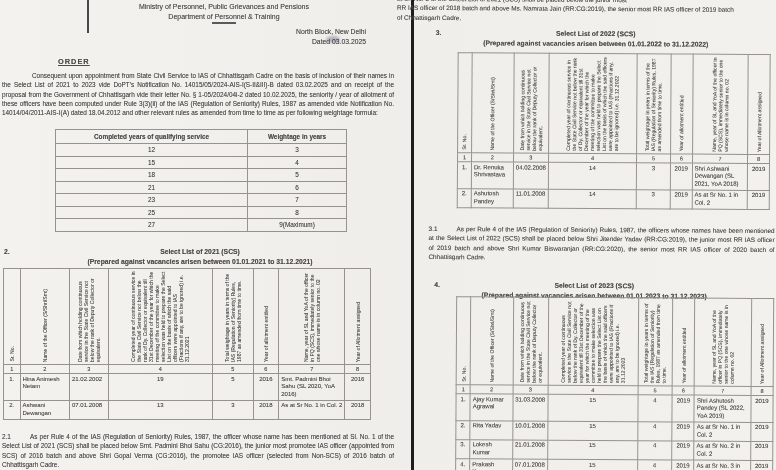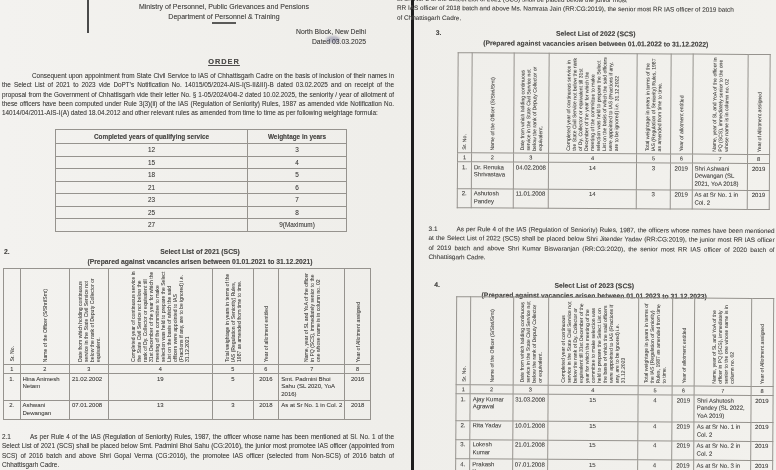--- a/index.html
+++ b/index.html
@@ -21,21 +21,21 @@
   .right-page { position:absolute; left:414px; top:0; width:362px; height:470px; transform:rotate(.35deg); transform-origin:20px 0; }
 
   .abs { position:absolute; }
 
   
   .ministry { left:58px; top:2px; width:332px; text-align:center; font-size:7px; line-height:9.5px; }
   .mini-rule { width:24px; border-top:2px solid #5a5a58; margin:1px auto 0 auto; }
   .addr { left:60px; top:27px; width:306px; text-align:right; font-size:6.8px; line-height:9.5px; }
   .smudge { position:absolute; right:26px; top:9px; width:14px; height:7px; border-radius:50%;
             background:rgba(45,45,95,.30); filter:blur(1.2px); }
-  .order-title { left:58px; top:57px; width:332px; text-align:center; font-weight:bold;
+  .order-title { left:58px; top:57px; width:332px; text-align:left; font-weight:bold;
                  font-size:7.4px; letter-spacing:1px; text-decoration:underline; }
 
   
   .para { font-size:6.4px; line-height:9.35px; text-align:justify; }
   .intro { left:2px; top:71px; width:392px; text-indent:30px; }
   .pnum { display:inline-block; min-width:16px; margin-right:12px; }
 
   
   .wtable-wrap { left:55px; top:129px; width:292px; }
   table { border-collapse:collapse; width:100%; }

